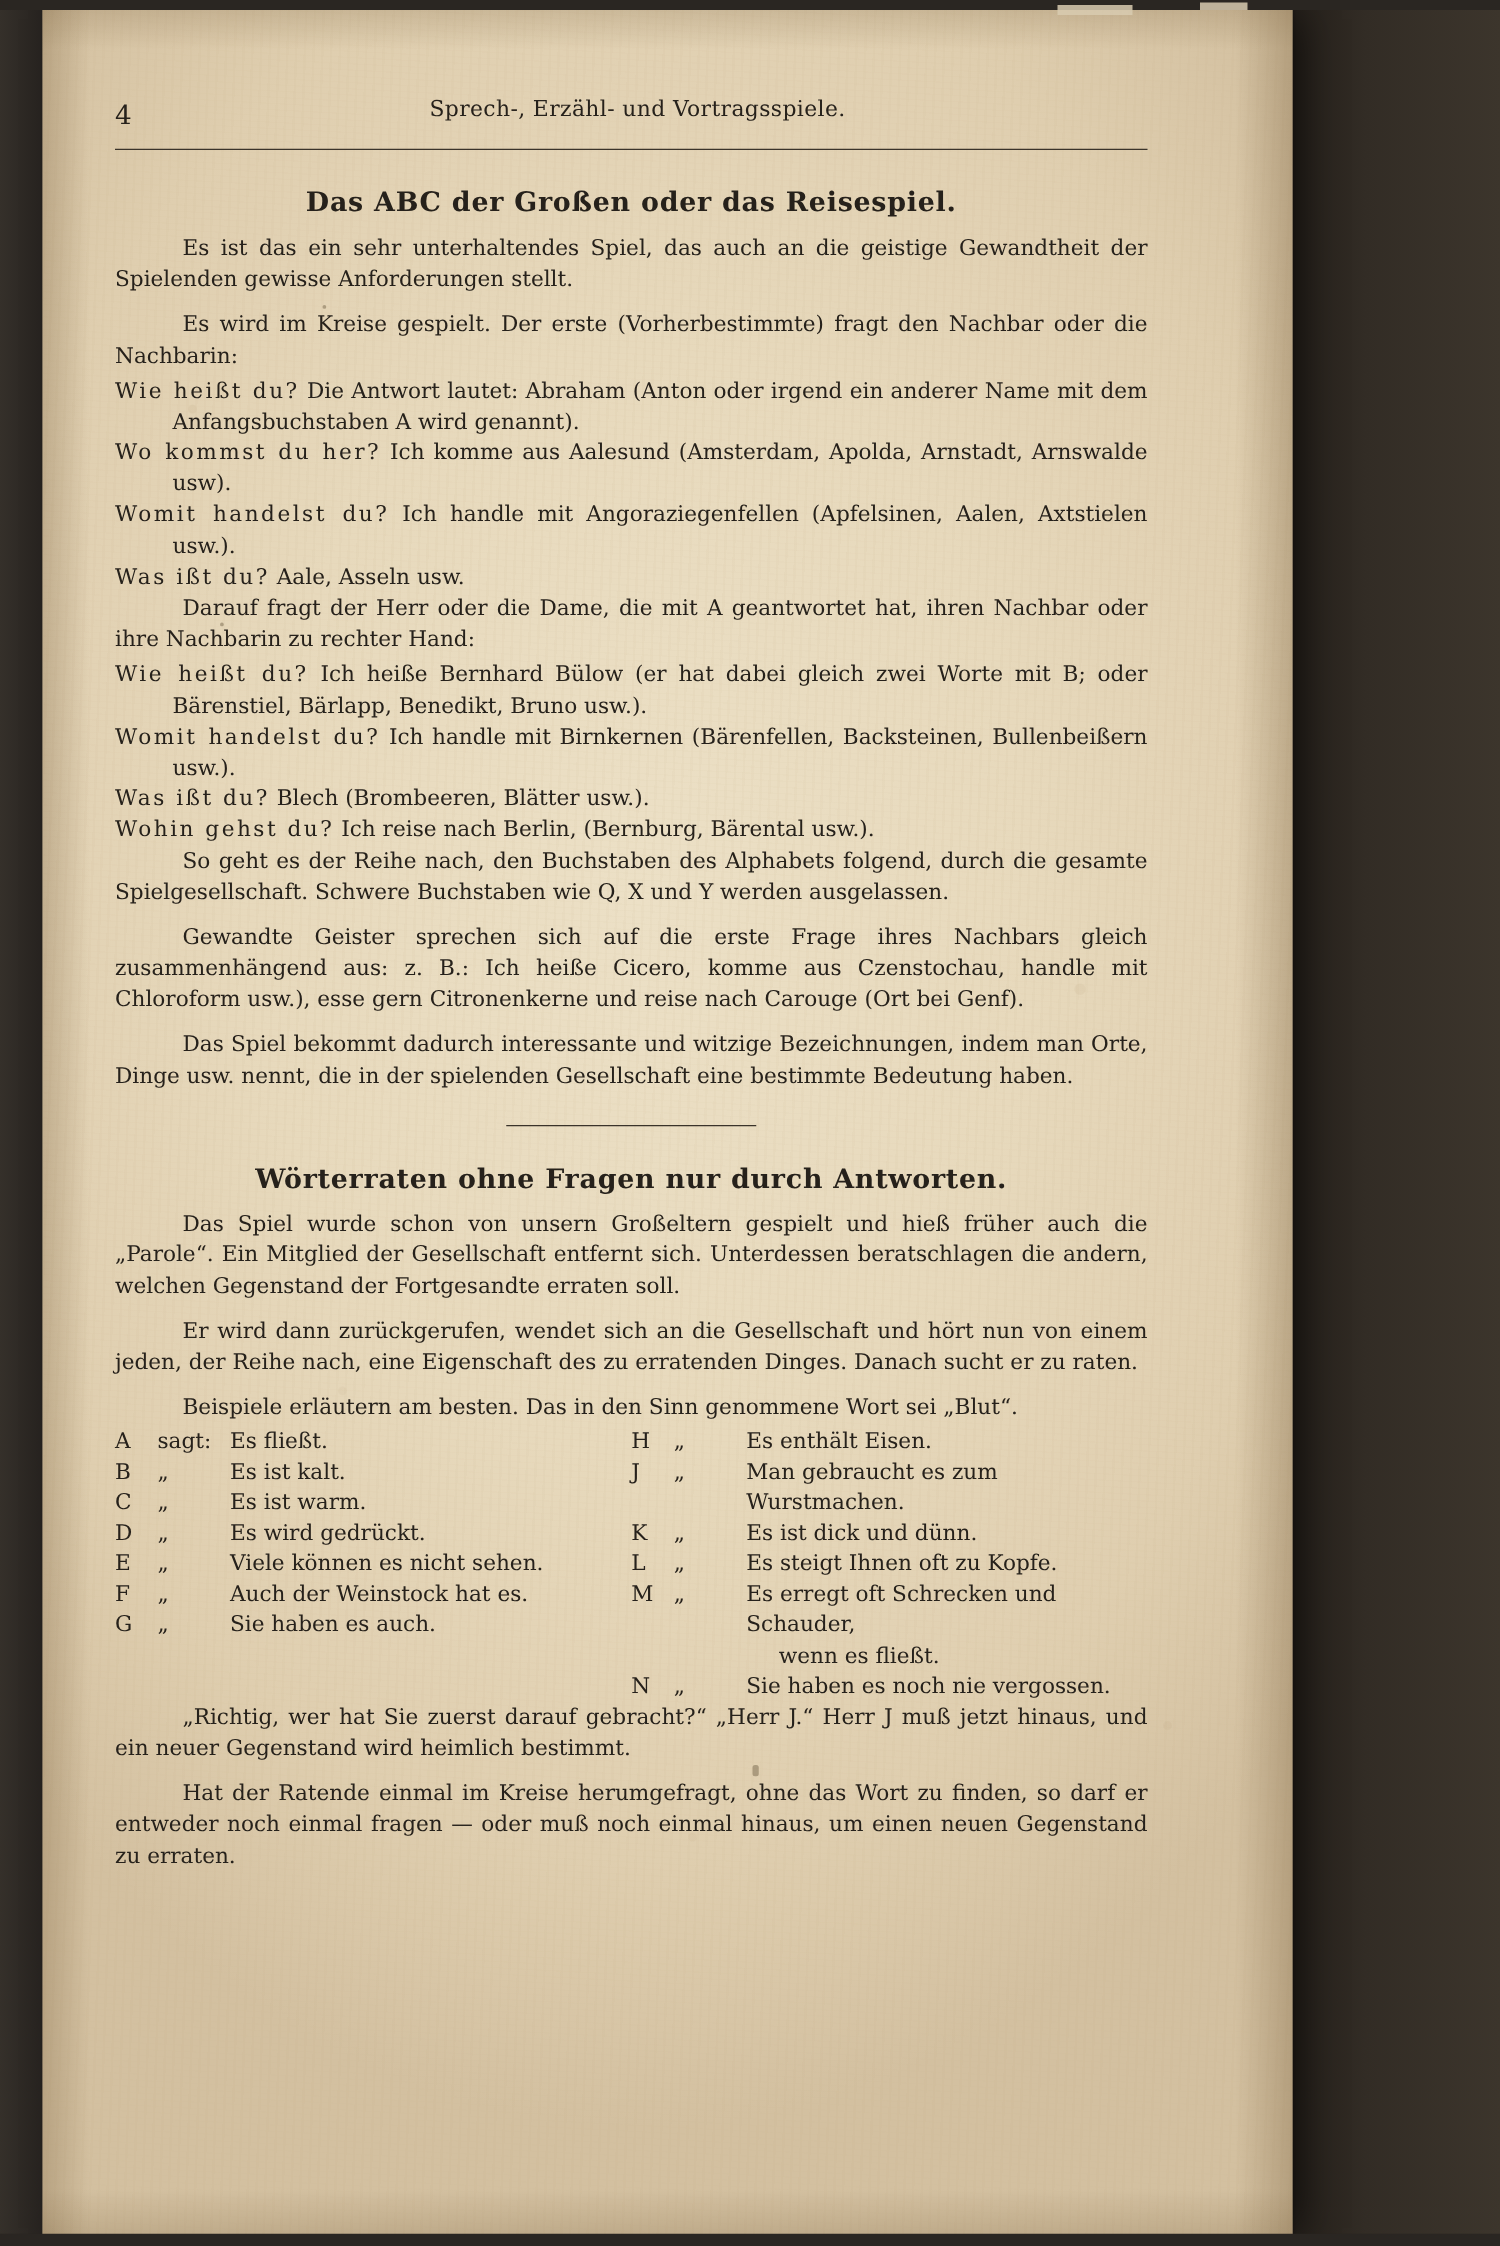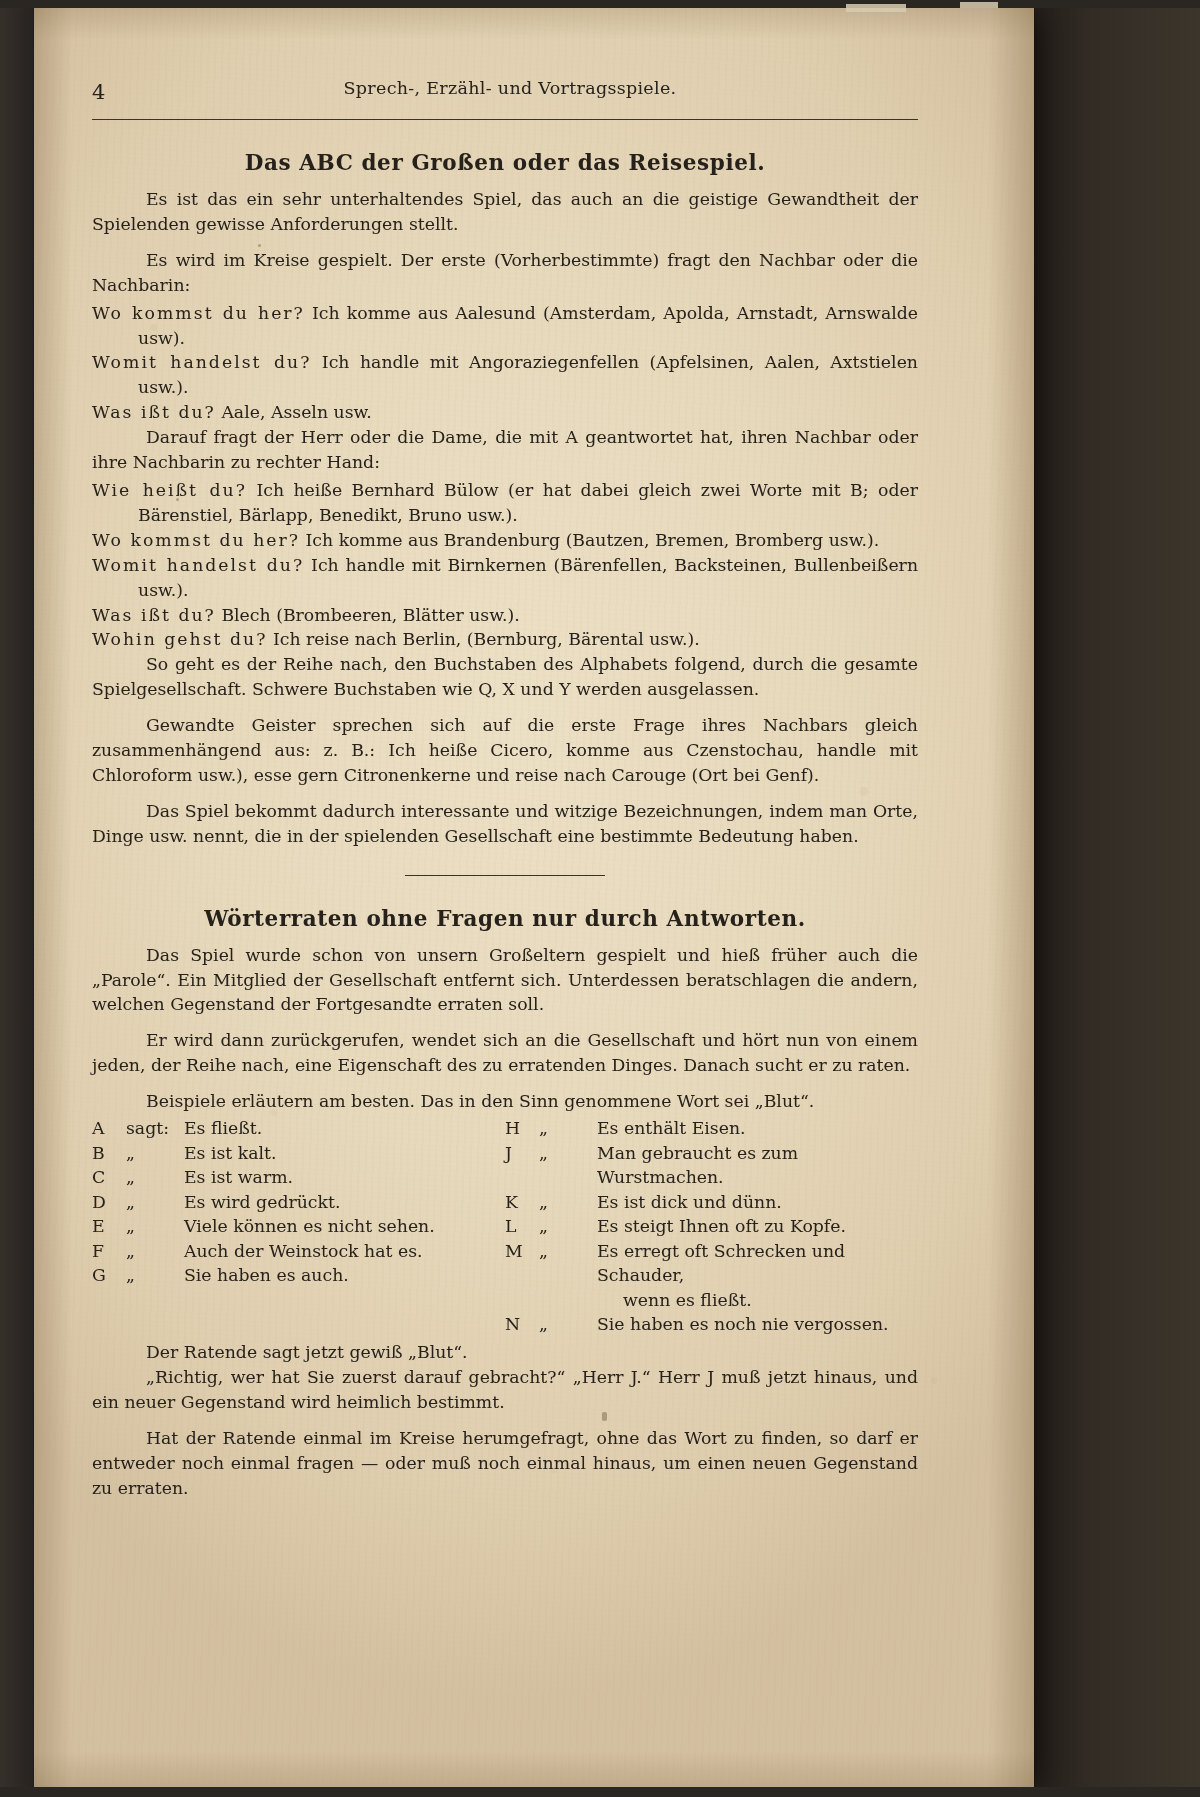--- a/index.html
+++ b/index.html
@@ -227,43 +227,43 @@
     </div>
     <div class="rule-head"></div>
 
     <h2 class="section-title">Das ABC der Großen oder das Reisespiel.</h2>
 
     <p class="para">Es ist das ein sehr unterhaltendes Spiel, das auch an die geistige Gewandtheit der Spielenden gewisse Anforderungen stellt.</p>
     <p class="para">Es wird im Kreise gespielt. Der erste (Vorherbestimmte) fragt den Nachbar oder die Nachbarin:</p>
 
     <div class="qlist">
       <p class="qline">
+        <span class="sp">Wie heißt du?</span>
+        <span>Die Antwort lautet: Abraham (Anton oder irgend ein anderer Name mit dem Anfangsbuchstaben A wird genannt).</span>
+      </p>
+      <p class="qline">
         <span class="sp">Wo kommst du her?</span>
         <span>Ich komme aus Aalesund (Amsterdam, Apolda, Arnstadt, Arnswalde usw).</span>
       </p>
       <p class="qline">
         <span class="sp">Womit handelst du?</span>
         <span>Ich handle mit Angoraziegenfellen (Apfelsinen, Aalen, Axtstielen usw.).</span>
       </p>
       <p class="qline">
         <span class="sp">Was ißt du?</span>
         <span>Aale, Asseln usw.</span>
       </p>
     </div>
 
     <p class="para">Darauf fragt der Herr oder die Dame, die mit A geantwortet hat, ihren Nachbar oder ihre Nachbarin zu rechter Hand:</p>
 
     <div class="qlist">
       <p class="qline">
         <span class="sp">Wie heißt du?</span>
         <span>Ich heiße Bernhard Bülow (er hat dabei gleich zwei Worte mit B; oder Bärenstiel, Bärlapp, Benedikt, Bruno usw.).</span>
-      </p>
-      <p class="qline">
-        <span class="sp">Wo kommst du her?</span>
-        <span>Ich komme aus Brandenburg (Bautzen, Bremen, Bromberg usw.).</span>
       </p>
       <p class="qline">
         <span class="sp">Womit handelst du?</span>
         <span>Ich handle mit Birnkernen (Bärenfellen, Backsteinen, Bullenbeißern usw.).</span>
       </p>
       <p class="qline">
         <span class="sp">Was ißt du?</span>
         <span>Blech (Brombeeren, Blätter usw.).</span>
       </p>
       <p class="qline">
@@ -357,21 +357,20 @@
         </div>
         <div class="arow">
           <span class="ltr">N</span>
           <span class="mark">„</span>
           <span class="txt">Sie haben es noch nie vergossen.</span>
         </div>
       </div>
 
     </div>
 
-    <p class="centered-note">Der Ratende sagt jetzt gewiß „Blut“.</p>
 
     <p class="para">„Richtig, wer hat Sie zuerst darauf gebracht?“ „Herr J.“ Herr J muß jetzt hinaus, und ein neuer Gegenstand wird heimlich bestimmt.</p>
     <p class="para">Hat der Ratende einmal im Kreise herumgefragt, ohne das Wort zu finden, so darf er entweder noch einmal fragen — oder muß noch einmal hinaus, um einen neuen Gegenstand zu erraten.</p>
 
   </div>
 
   <div class="speck" style="left:602px;top:1412px;width:5px;height:9px;border-radius:2px;"></div>
   <div class="speck" style="left:258px;top:244px;width:3px;height:3px;"></div>
   <div class="speck" style="left:176px;top:498px;width:3px;height:3px;"></div>
 

